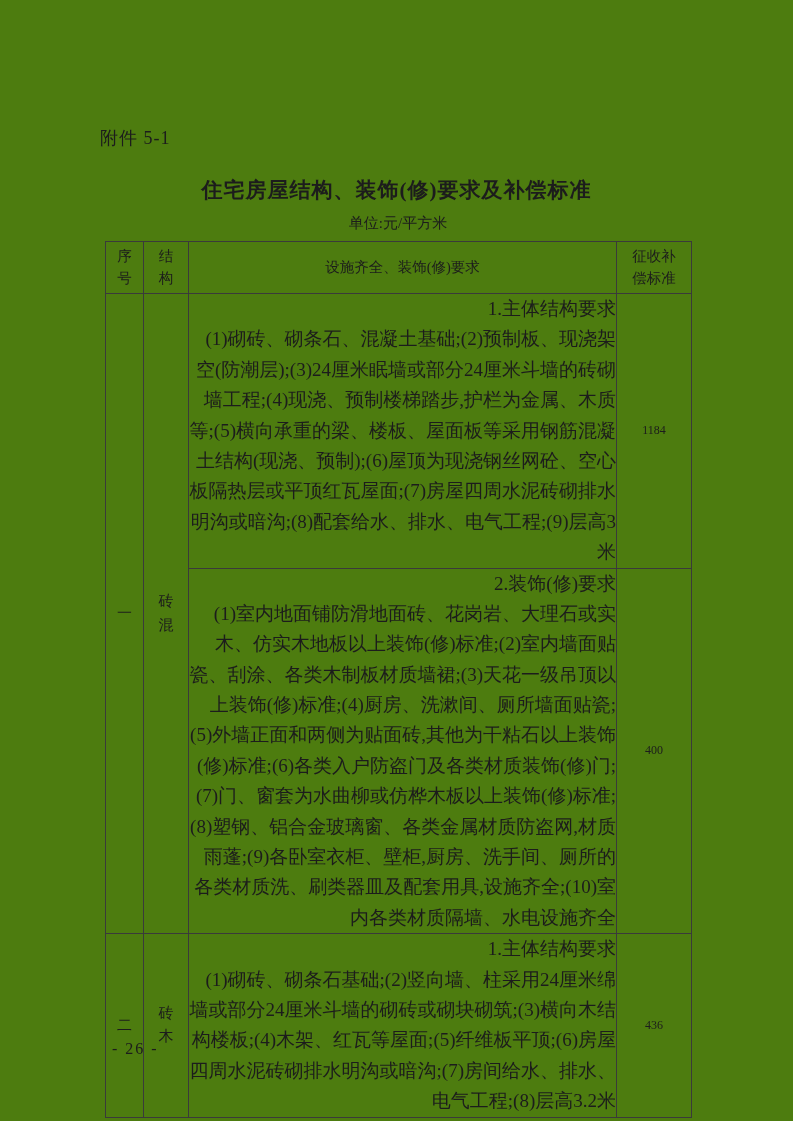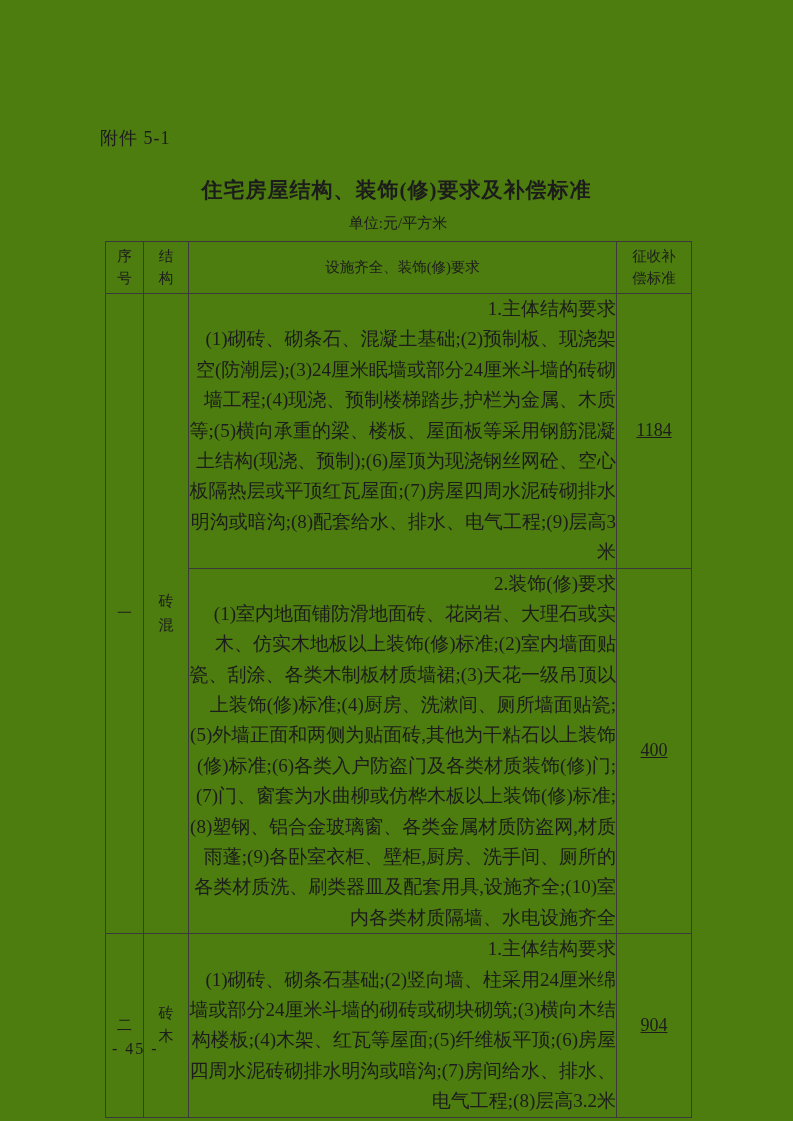--- a/index.html
+++ b/index.html
@@ -89,22 +89,21 @@
     vertical-align: middle;
     font-size: 19px;
     line-height: 1.6;
     padding: 10px 11px;
     white-space: pre-wrap;
     text-align: right;
   }
   .c-std {
     text-align: center;
     vertical-align: middle;
-    font-size: 18px;
-    text-decoration: underline;
+    font-size: 12px;
   }
   .page-number {
     position: absolute;
     left: 112px;
     top: 1040px;
     font-size: 16px;
     letter-spacing: 2px;
   }
 </style>
 </head>
@@ -150,20 +149,20 @@
 (1)室内地面铺防滑地面砖、花岗岩、大理石或实木、仿实木地板以上装饰(修)标准;(2)室内墙面贴瓷、刮涂、各类木制板材质墙裙;(3)天花一级吊顶以上装饰(修)标准;(4)厨房、洗漱间、厕所墙面贴瓷;(5)外墙正面和两侧为贴面砖,其他为干粘石以上装饰(修)标准;(6)各类入户防盗门及各类材质装饰(修)门;(7)门、窗套为水曲柳或仿桦木板以上装饰(修)标准;(8)塑钢、铝合金玻璃窗、各类金属材质防盗网,材质雨蓬;(9)各卧室衣柜、壁柜,厨房、洗手间、厕所的各类材质洗、刷类器皿及配套用具,设施齐全;(10)室内各类材质隔墙、水电设施齐全</td>
         <td class="c-std">400</td>
       </tr>
 
       <tr class="row-r3">
         <td class="c-idx">二</td>
         <td class="c-struct">砖
 木</td>
         <td class="c-req">1.主体结构要求
 (1)砌砖、砌条石基础;(2)竖向墙、柱采用24厘米绵墙或部分24厘米斗墙的砌砖或砌块砌筑;(3)横向木结构楼板;(4)木架、红瓦等屋面;(5)纤维板平顶;(6)房屋四周水泥砖砌排水明沟或暗沟;(7)房间给水、排水、电气工程;(8)层高3.2米</td>
-        <td class="c-std">904</td>
+        <td class="c-std">436</td>
       </tr>
     </tbody>
   </table>
 
-  <div class="page-number">- 45 -</div>
+  <div class="page-number">- 26 -</div>
 
 </div>
 
 </body></html>

